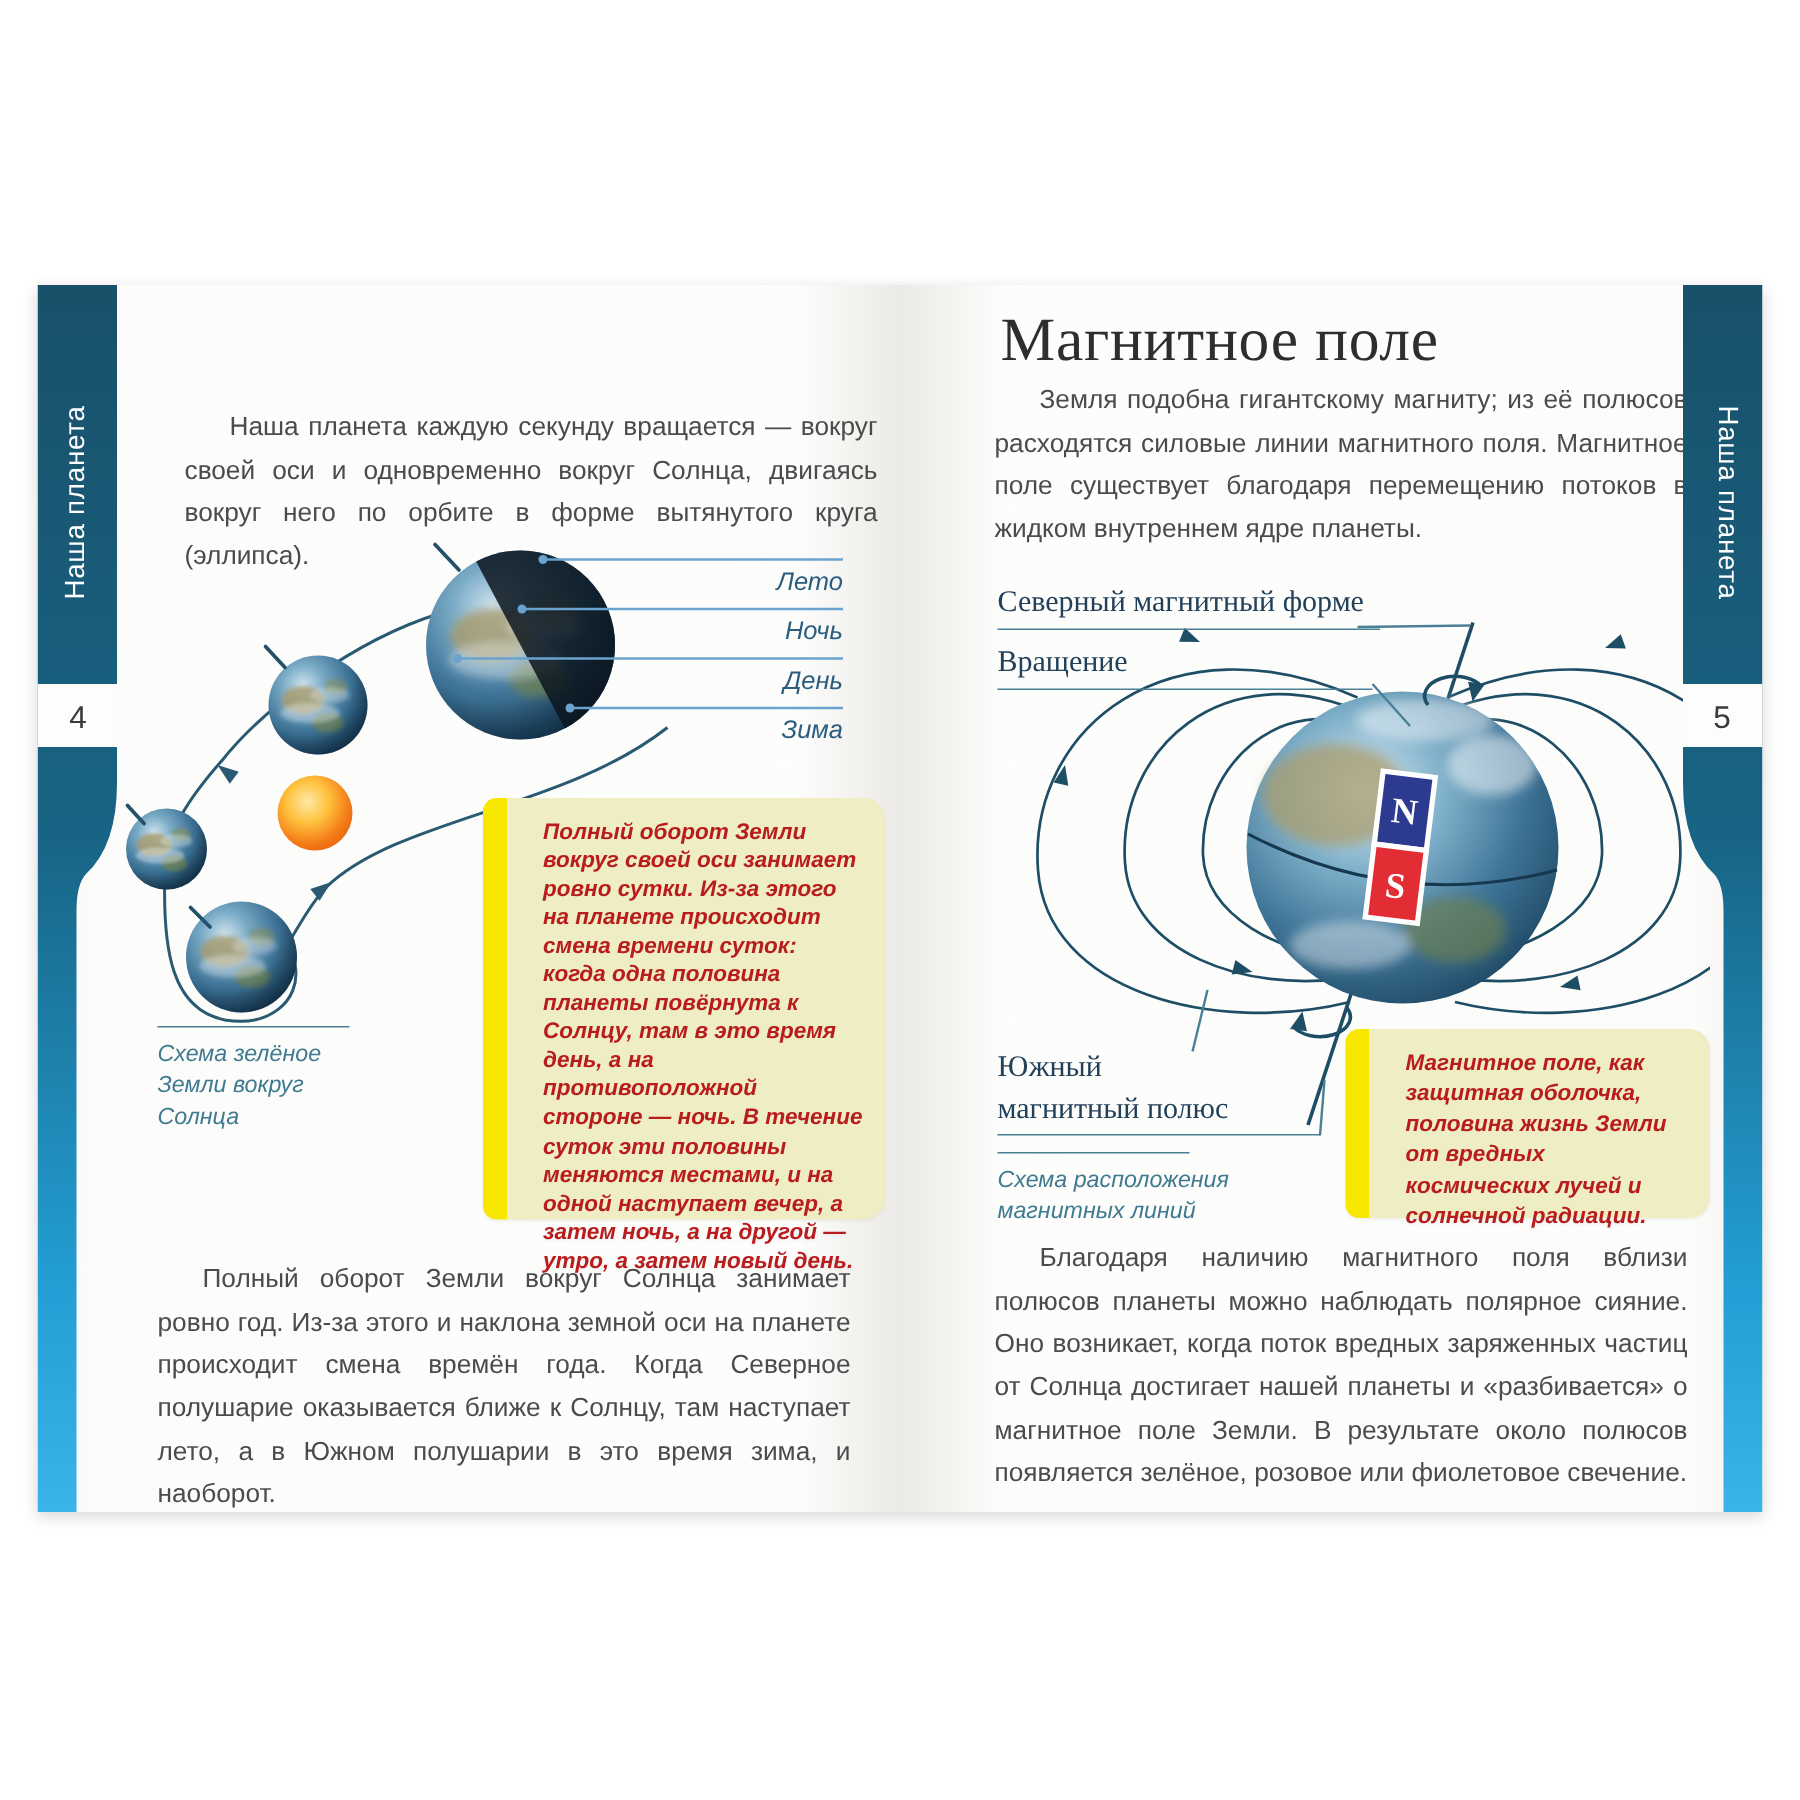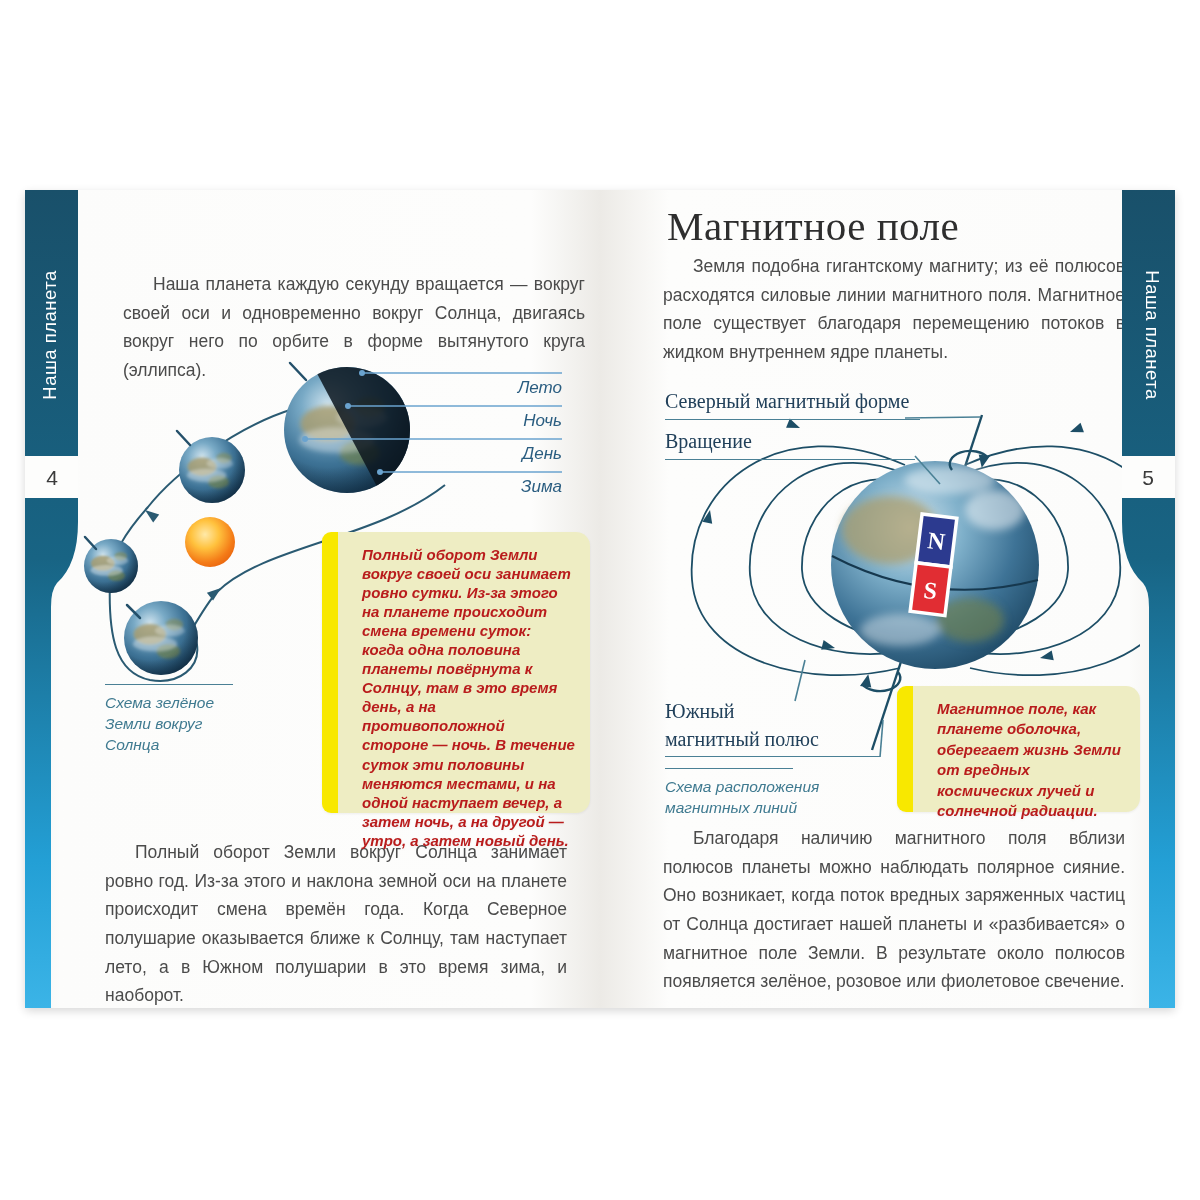--- a/index.html
+++ b/index.html
@@ -240,20 +240,20 @@
     <div>Южный</div>
     <div>магнитный полюс</div>
   </div>
 
   <div class="caption-rule" style="left:640px;top:578px"></div>
   <div class="caption" style="left:640px;top:587px;width:175px">Схема расположения магнитных линий</div>
 
   <div class="callout" style="left:872px;top:496px;width:243px;height:126px">
     <div class="callout-bar"></div>
     <div class="callout-body" style="flex:1">
-      <div class="callout-text-r">Магнитное поле, как планете оболочка, оберегает жизнь Земли от вредных космических лучей и солнечной радиации.</div>
+      <div class="callout-text-r">Магнитное поле, как защитная оболочка, половина жизнь Земли от вредных космических лучей и солнечной радиации.</div>
     </div>
   </div>
 
   <p class="para" style="left:638px;top:634px;margin:0">Благодаря наличию магнитного поля вблизи полюсов планеты можно наблюдать полярное сияние. Оно возникает, когда поток вредных заряженных частиц от Солнца достигает нашей планеты и «разбивается» о магнитное поле Земли. В результате около полюсов появляется зелёное, розовое или фиолетовое свечение.</p>
 
  </div>
 </div>
 
 </body></html>

